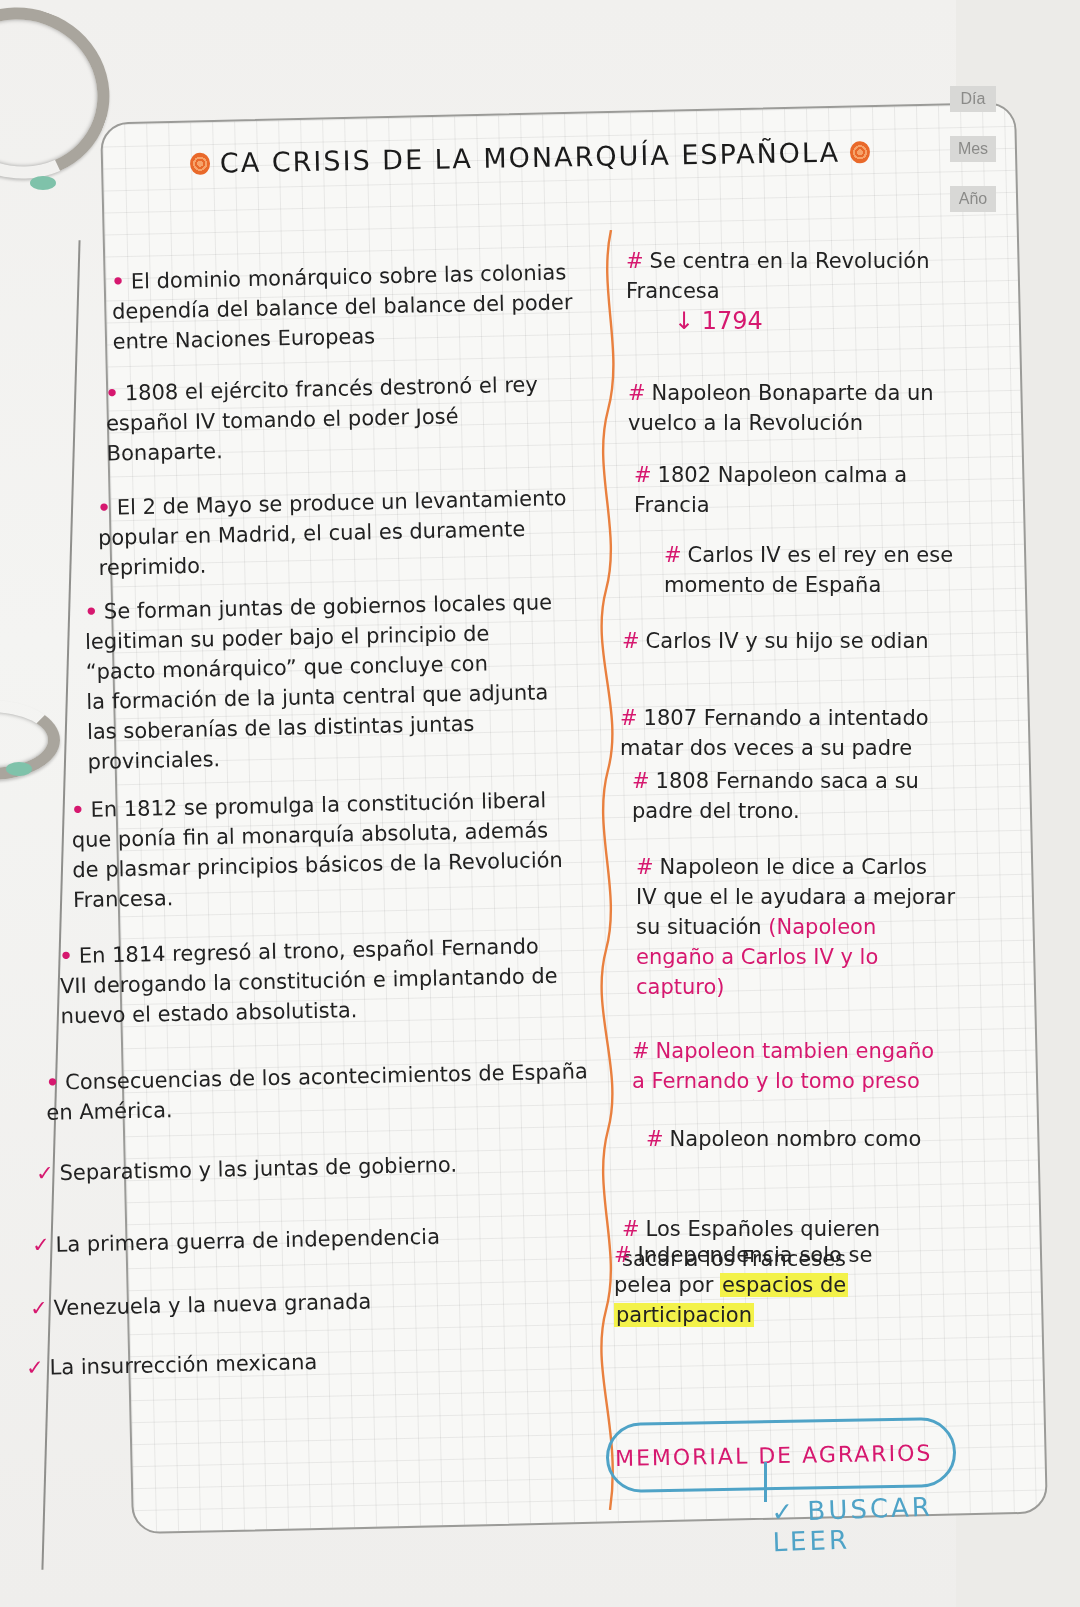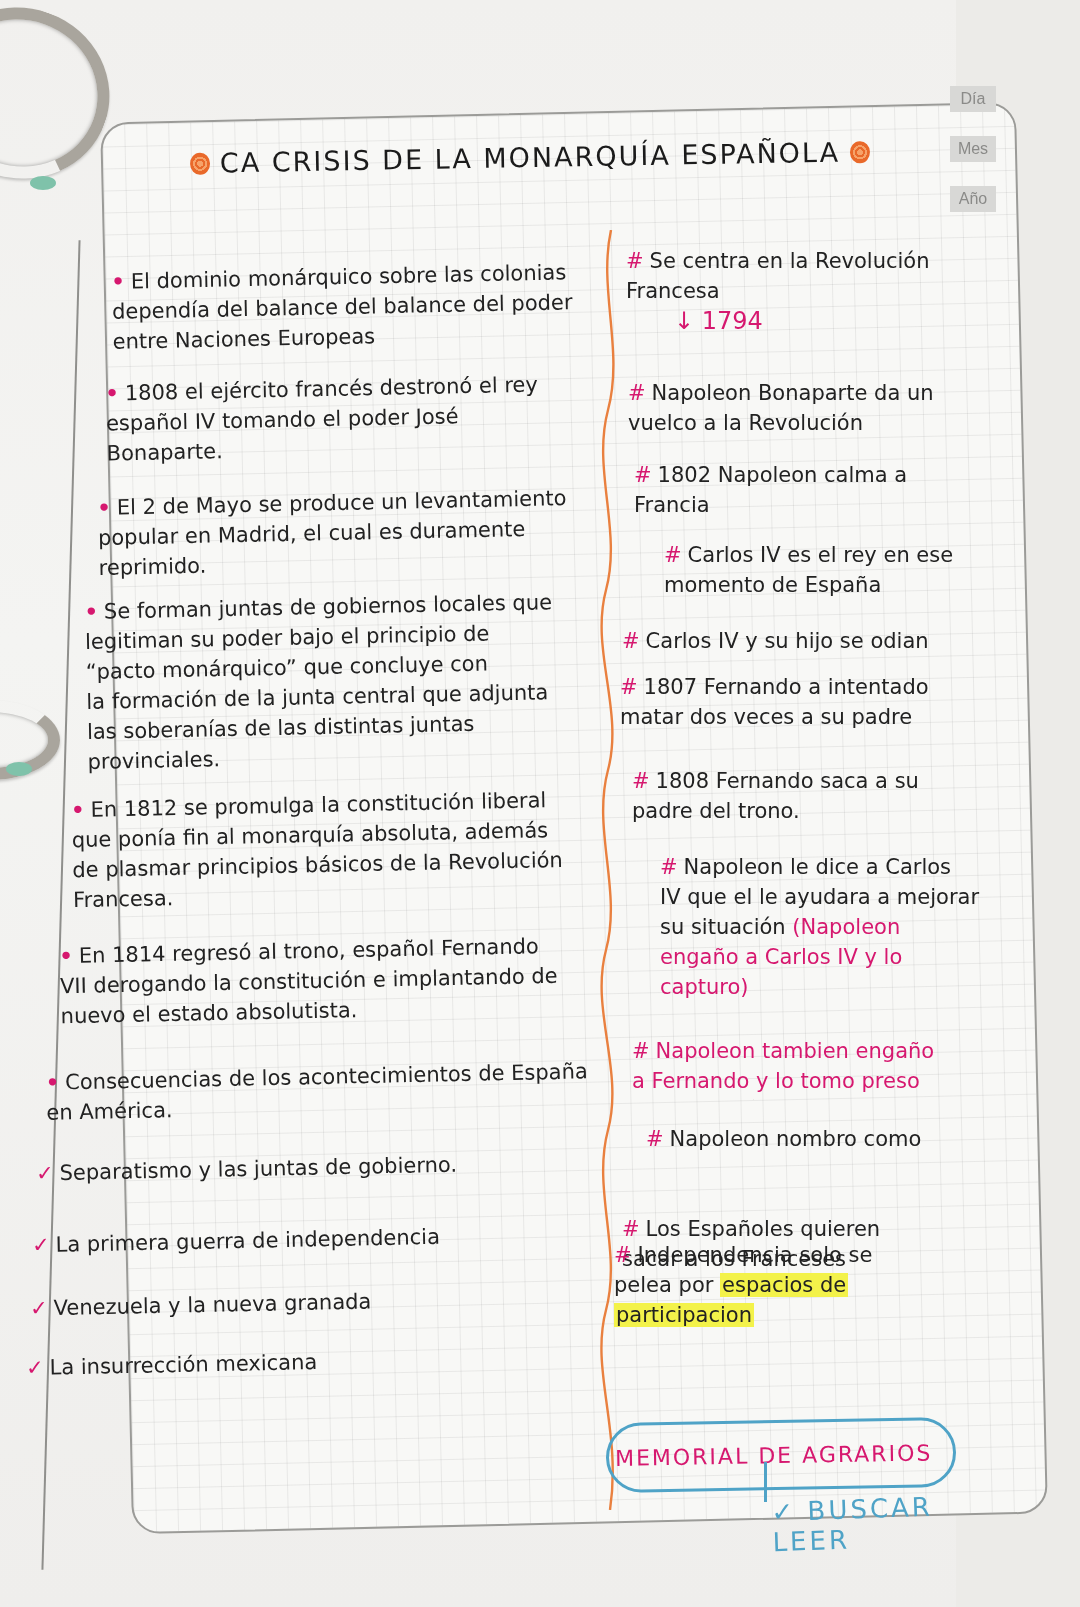--- a/index.html
+++ b/index.html
@@ -170,29 +170,29 @@
       <div><span class="hash">#</span><span>1802 Napoleon calma a</span></div>
       <div>Francia</div>
     </div>
     <div class="hand" style="left:622px;top:540px;margin-left:42px;">
       <div><span class="hash">#</span><span>Carlos IV es el rey en ese</span></div>
       <div>momento de España</div>
     </div>
     <div class="hand" style="left:622px;top:626px;">
       <div><span class="hash">#</span><span>Carlos IV y su hijo se odian</span></div>
     </div>
-    <div class="hand" style="left:620px;top:672px;">
+    <div class="hand" style="left:620px;top:703px;">
       <div><span class="hash">#</span><span>1807 Fernando a intentado</span></div>
       <div>matar dos veces a su padre</div>
     </div>
     <div class="hand" style="left:632px;top:766px;">
       <div><span class="hash">#</span><span>1808 Fernando saca a su</span></div>
       <div>padre del trono.</div>
     </div>
-    <div class="hand" style="left:636px;top:852px;margin-left:24px;">
+    <div class="hand" style="left:636px;top:852px;">
       <div><span class="hash">#</span><span>Napoleon le dice a Carlos</span></div>
       <div>IV que el le ayudara a mejorar</div>
       <div><span>su situación</span> <span class="pink">(Napoleon</span></div>
       <div class="pink">engaño a Carlos IV y lo</div>
       <div class="pink">capturo)</div>
     </div>
     <div class="hand pink" style="left:632px;top:1036px;">
       <div><span class="hash">#</span><span>Napoleon tambien engaño</span></div>
       <div>a Fernando y lo tomo preso</div>
     </div>

